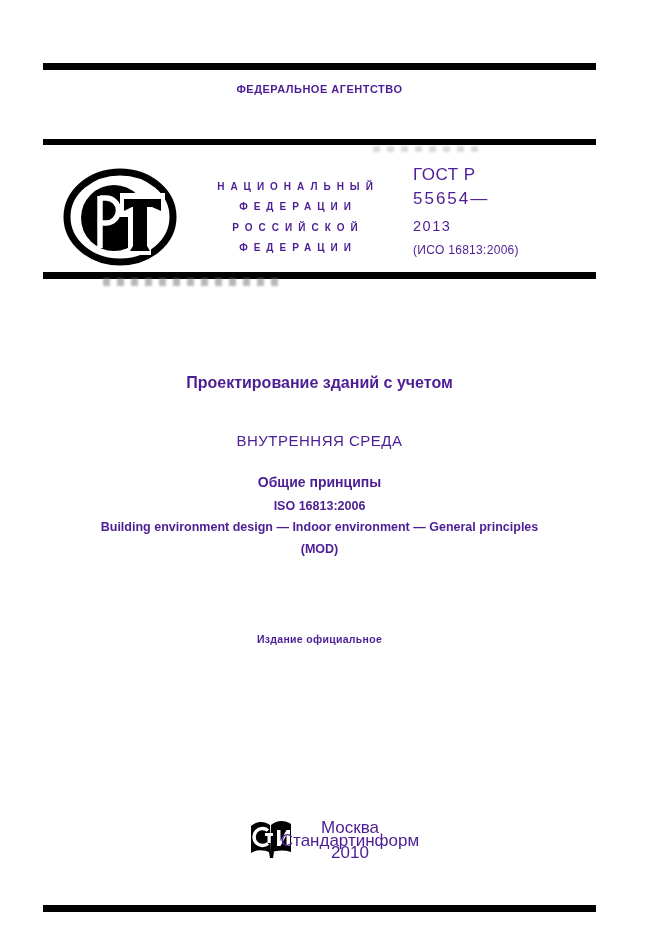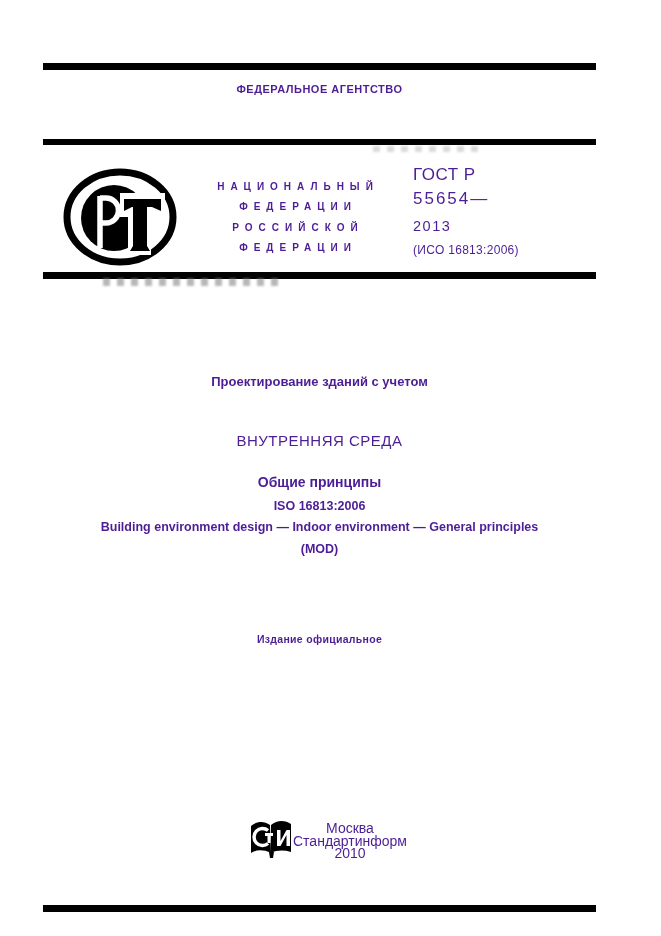--- a/index.html
+++ b/index.html
@@ -31,33 +31,33 @@
   #designation-block .g3 { font-size:14.5px; line-height:26px; letter-spacing:1.5px; }
   #designation-block .g4 { font-size:12px;   line-height:23px; letter-spacing:.3px; }
 
   .ghost {
     position:absolute; height:8px; filter:blur(1px);
     background:repeating-linear-gradient(90deg, rgba(125,125,125,.55) 0 7px, rgba(255,255,255,0) 7px 14px);
   }
   #ghost-under-mid-rule  { left:103px; top:278px; width:182px; }
   #ghost-under-upper-rule{ left:373px; top:146px; width:110px; height:6px; opacity:.5; }
 
-  #title-line1 { top:374px; font-size:13px;   font-weight:bold; }
+  #title-line1 { top:374px; font-size:16px;   font-weight:bold; }
   #title-line2 { top:398px; font-size:14px;   font-weight:bold; }
   #title-main  { top:432px; font-size:15px;   font-weight:normal; letter-spacing:.5px; }
   #title-sub   { top:474px; font-size:14px;   font-weight:bold; }
   #iso-ref     { top:499px; font-size:12.5px; font-weight:bold; }
   #iso-title   { top:520px; font-size:12.5px; font-weight:bold; }
   #iso-mod     { top:542px; font-size:12.5px; font-weight:bold;text-align:center; }
   #edition-note{ top:633px; font-size:10.5px; font-weight:bold; letter-spacing:.3px; }
 
   #sti-logo { position:absolute; left:249px; top:819px; width:44px; height:40px; }
   #imprint-block {
     position:absolute; left:275px; top:822px; width:150px; text-align:center;
-    font-size:14px; line-height:12.6px; font-weight:normal;
+    font-size:17px; line-height:12.6px; font-weight:normal;
   }
 </style>
 </head>
 <body>
 
 <div class="page">
 
   <div class="rule" id="rule-top"></div>
 
   <div class="centered" id="agency-line1">ФЕДЕРАЛЬНОЕ АГЕНТСТВО</div>

